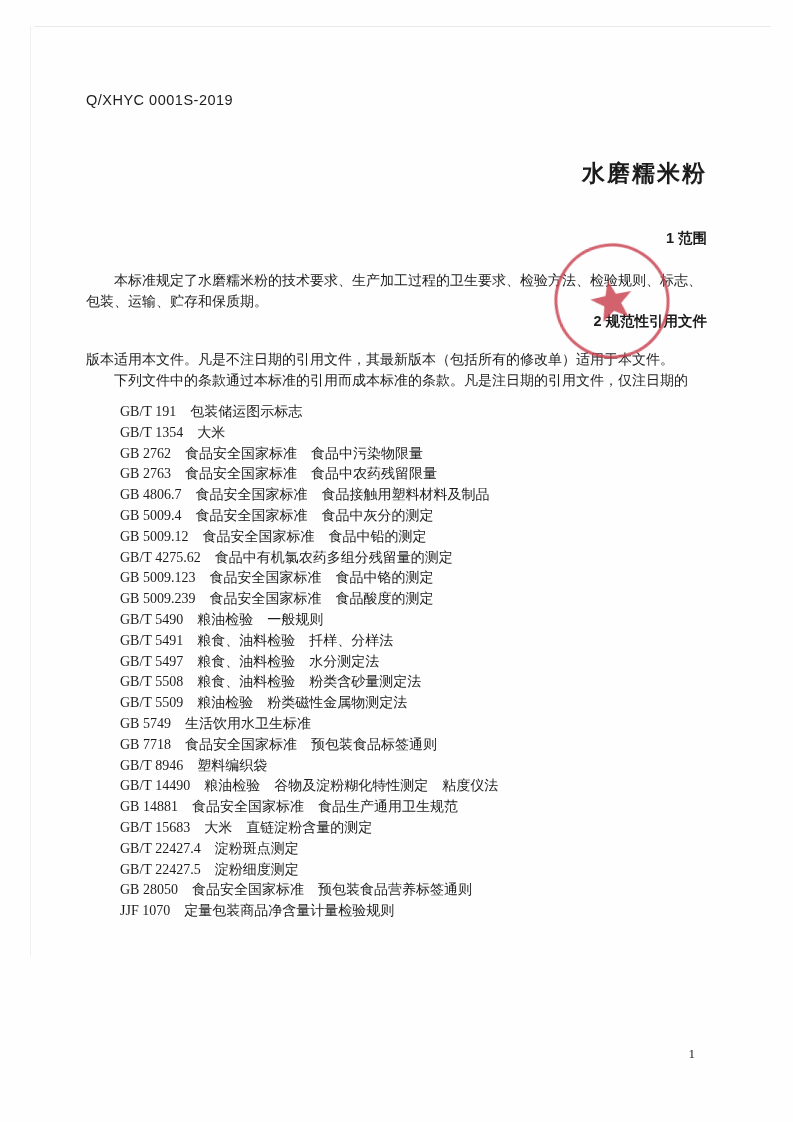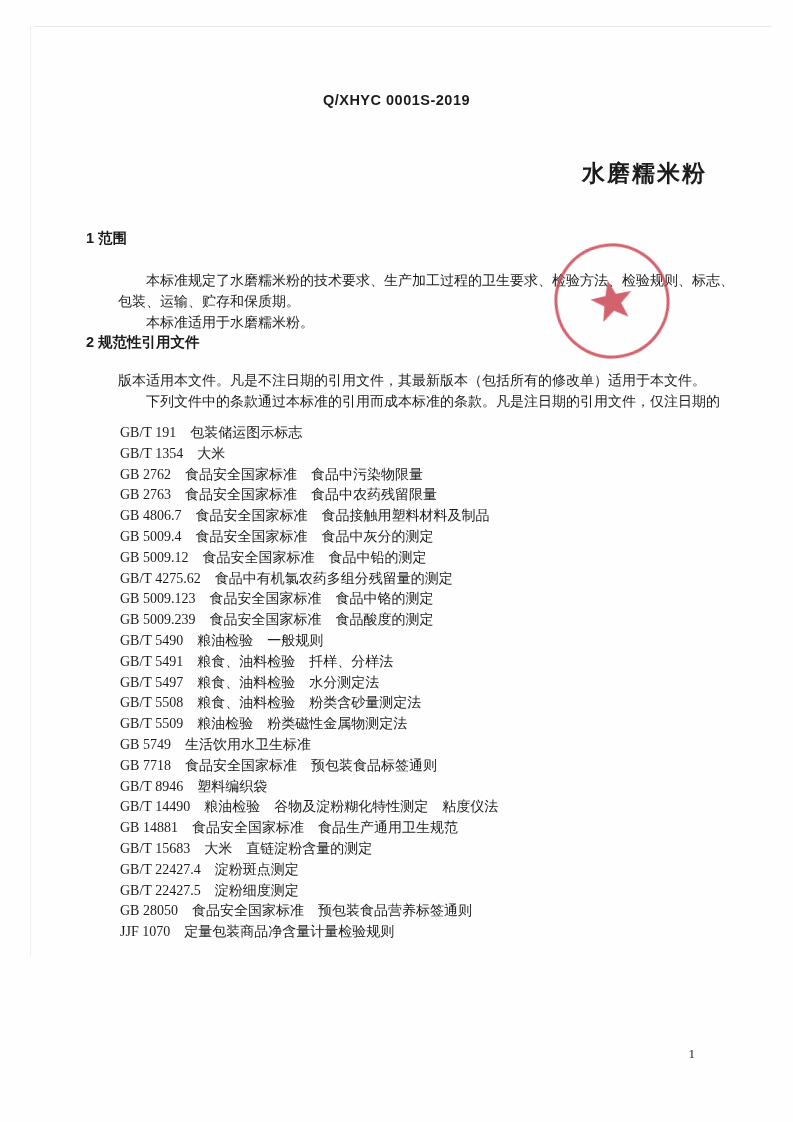--- a/index.html
+++ b/index.html
@@ -10,40 +10,40 @@
     box-sizing:border-box;
     padding:92px 86px 0 86px;
     font-family:"Liberation Serif","DejaVu Serif",serif;
     color:#1c1c1c;
     overflow:hidden;
   }
   .scan-edge{position:absolute;background:#e9e9e9;}
   .scan-edge.top{top:26px;left:34px;right:22px;height:1px;}
   .scan-edge.left{top:26px;left:30px;width:1px;height:930px;background:#efefef;}
   .doc-code{
-    text-align:center;
+    text-align:left;
     font-family:"Liberation Sans","DejaVu Sans",sans-serif;
-    font-weight:700;font-size:14.5px;letter-spacing:.5px;
+    font-weight:400;font-size:14.5px;letter-spacing:.5px;
   }
   .title{
     margin-top:50px;
     text-align:right;
     font-family:"Liberation Sans","DejaVu Sans",sans-serif;
     font-weight:700;font-size:23px;letter-spacing:2px;
   }
   .sec-heading{
     font-family:"Liberation Sans","DejaVu Sans",sans-serif;
-    font-weight:700;font-size:14.5px;
+    font-weight:700;font-size:14.5px;text-align:right;
   }
   .h1{margin-top:40px;}
   .h2{}
   .para{margin-top:22px;}
   .para-intro{margin-top:18px;}
   .text-lines > div{
-    font-size:14px;line-height:21px;white-space:pre;margin-left:32px;
+    font-size:14px;line-height:21px;white-space:pre;
   }
   .ref-list{margin-top:11px;margin-left:34px;}
   .ref-list > div{
     font-size:14px;line-height:20.8px;white-space:pre;
   }
   .page-number{
     position:absolute;top:1046px;right:98px;
     font-size:13px;
   }
   .seal{
@@ -65,21 +65,20 @@
 
   <div class="doc-code">Q/XHYC 0001S-2019</div>
 
   <div class="title">水磨糯米粉</div>
 
   <div class="sec-heading h1">1  范围</div>
 
   <div class="para text-lines">
       <div>　　本标准规定了水磨糯米粉的技术要求、生产加工过程的卫生要求、检验方法、检验规则、标志、</div>
       <div>包装、运输、贮存和保质期。</div>
-      <div>　　本标准适用于水磨糯米粉。</div>
     </div>
 
   <div class="sec-heading h2">2  规范性引用文件</div>
 
   <div class="para-intro text-lines">
       <div>版本适用本文件。凡是不注日期的引用文件，其最新版本（包括所有的修改单）适用于本文件。</div>
       <div>　　下列文件中的条款通过本标准的引用而成本标准的条款。凡是注日期的引用文件，仅注日期的</div>
     </div>
 
   <div class="ref-list">

